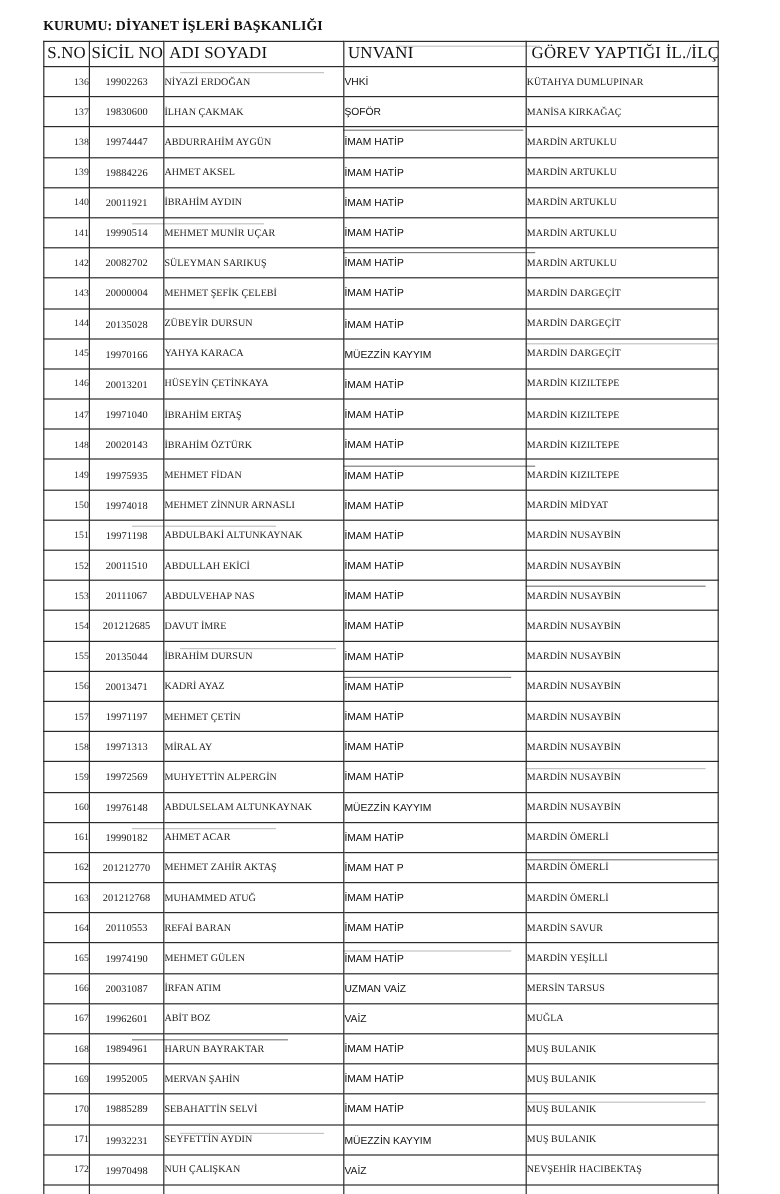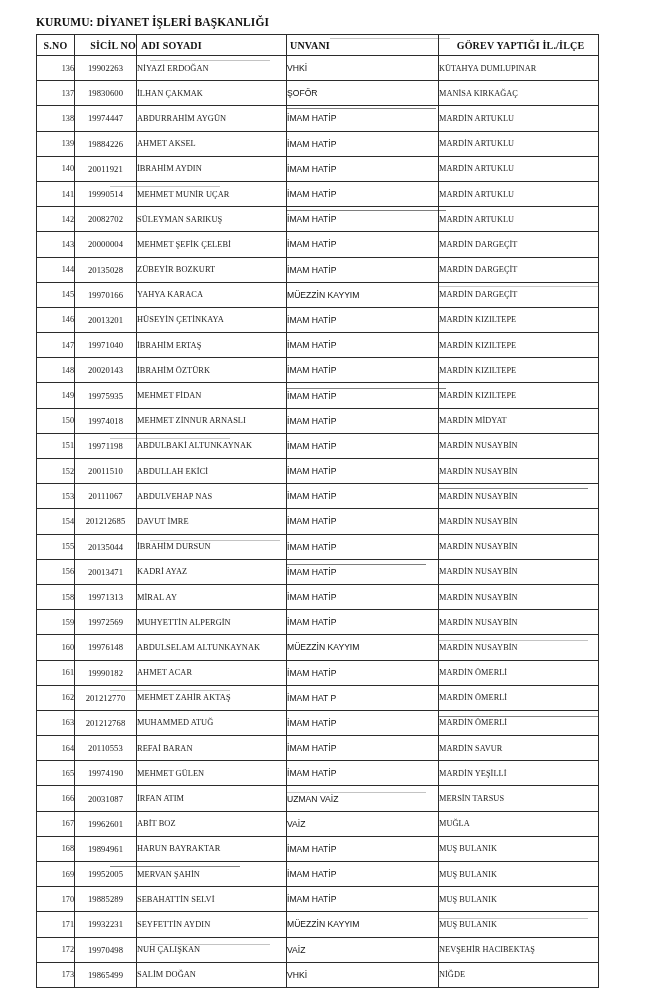--- a/index.html
+++ b/index.html
@@ -58,22 +58,22 @@
 
   
   col.c-sno   { width: 38px; }
   col.c-sicil { width: 62px; }
   col.c-ad    { width: 150px; }
   col.c-unvan { width: 152px; }
   col.c-gorev { width: 160px; }
 
   thead th {
     height: 20px;
-    font-weight: bold;
-    font-size: 10px;
+    font-weight: normal;
+    font-size: 14px;
     letter-spacing: 0.2px;
     color: #111;
   }
   thead th.h-sno    { text-align: center; }
   thead th.h-sicil  { text-align: right; }
   thead th.h-ad     { text-align: left;  padding-left: 4px; }
   thead th.h-unvan  { text-align: left;  padding-left: 3px; margin-top: 36px; }
   thead th.h-gorev  { text-align: center;  padding-left: 4px; }
 
   tbody tr { height: 25.2px; }
@@ -197,21 +197,21 @@
           <tr>
             <td class="sno">143</td>
             <td class="sicil">20000004</td>
             <td class="ad">MEHMET ŞEFİK ÇELEBİ</td>
             <td class="unvan">İMAM HATİP</td>
             <td class="gorev">MARDİN DARGEÇİT</td>
           </tr>
           <tr>
             <td class="sno">144</td>
             <td class="sicil">20135028</td>
-            <td class="ad">ZÜBEYİR BOZKURT</td>
+            <td class="ad">ZÜBEYİR DURSUN</td>
             <td class="unvan">İMAM HATİP</td>
             <td class="gorev">MARDİN DARGEÇİT</td>
           </tr>
           <tr>
             <td class="sno">145</td>
             <td class="sicil">19970166</td>
             <td class="ad">YAHYA KARACA</td>
             <td class="unvan">MÜEZZİN KAYYIM</td>
             <td class="gorev">MARDİN DARGEÇİT</td>
           </tr>
@@ -282,20 +282,27 @@
             <td class="sno">155</td>
             <td class="sicil">20135044</td>
             <td class="ad">İBRAHİM DURSUN</td>
             <td class="unvan">İMAM HATİP</td>
             <td class="gorev">MARDİN NUSAYBİN</td>
           </tr>
           <tr>
             <td class="sno">156</td>
             <td class="sicil">20013471</td>
             <td class="ad">KADRİ AYAZ</td>
+            <td class="unvan">İMAM HATİP</td>
+            <td class="gorev">MARDİN NUSAYBİN</td>
+          </tr>
+          <tr>
+            <td class="sno">157</td>
+            <td class="sicil">19971197</td>
+            <td class="ad">MEHMET ÇETİN</td>
             <td class="unvan">İMAM HATİP</td>
             <td class="gorev">MARDİN NUSAYBİN</td>
           </tr>
           <tr>
             <td class="sno">158</td>
             <td class="sicil">19971313</td>
             <td class="ad">MİRAL AY</td>
             <td class="unvan">İMAM HATİP</td>
             <td class="gorev">MARDİN NUSAYBİN</td>
           </tr>

